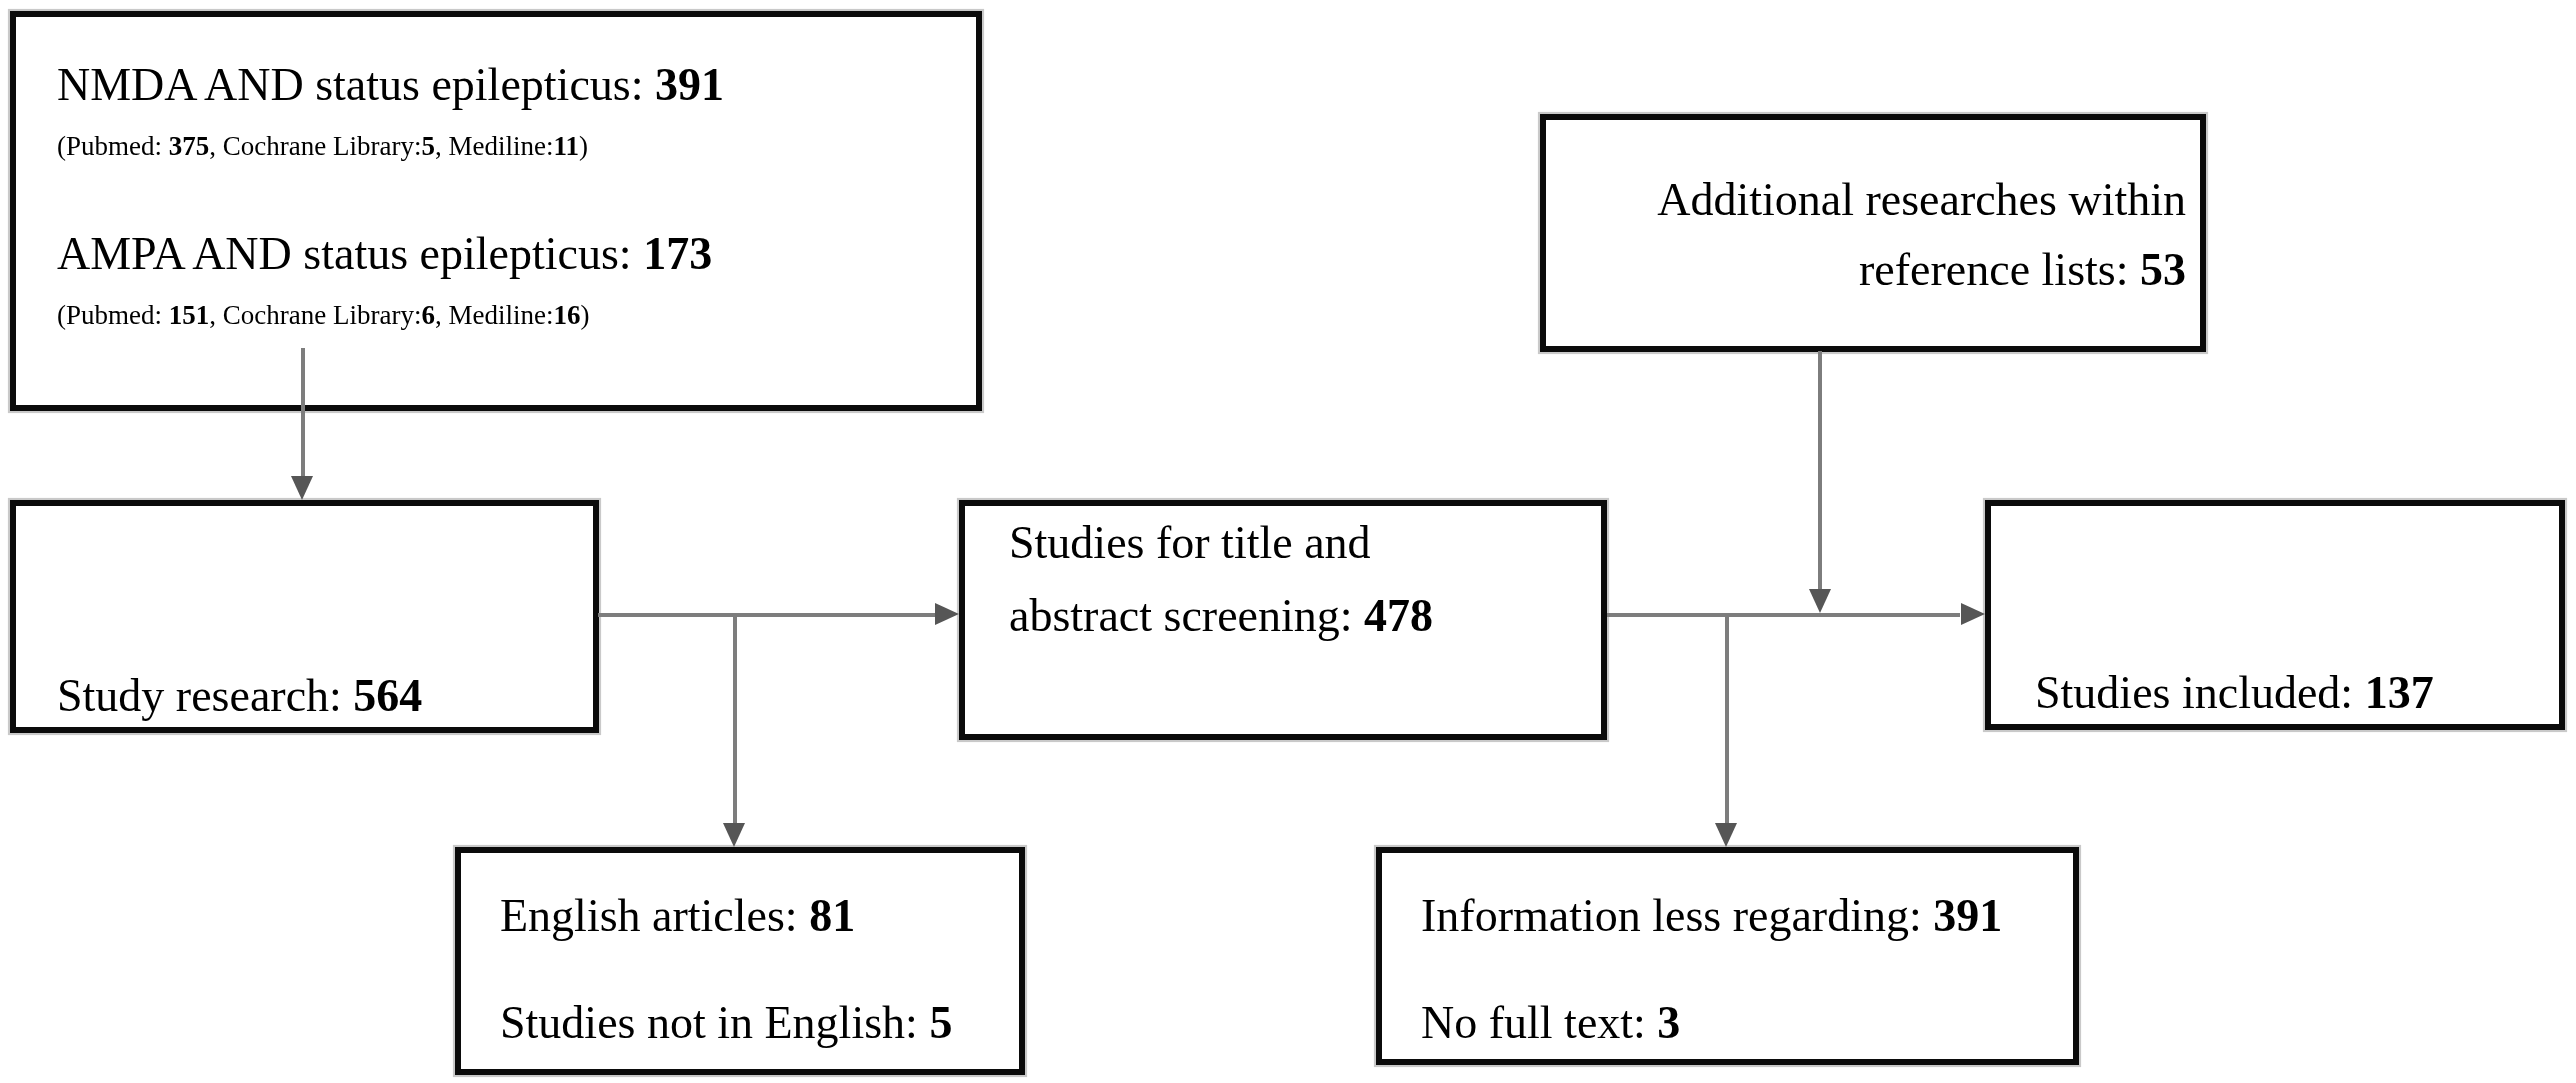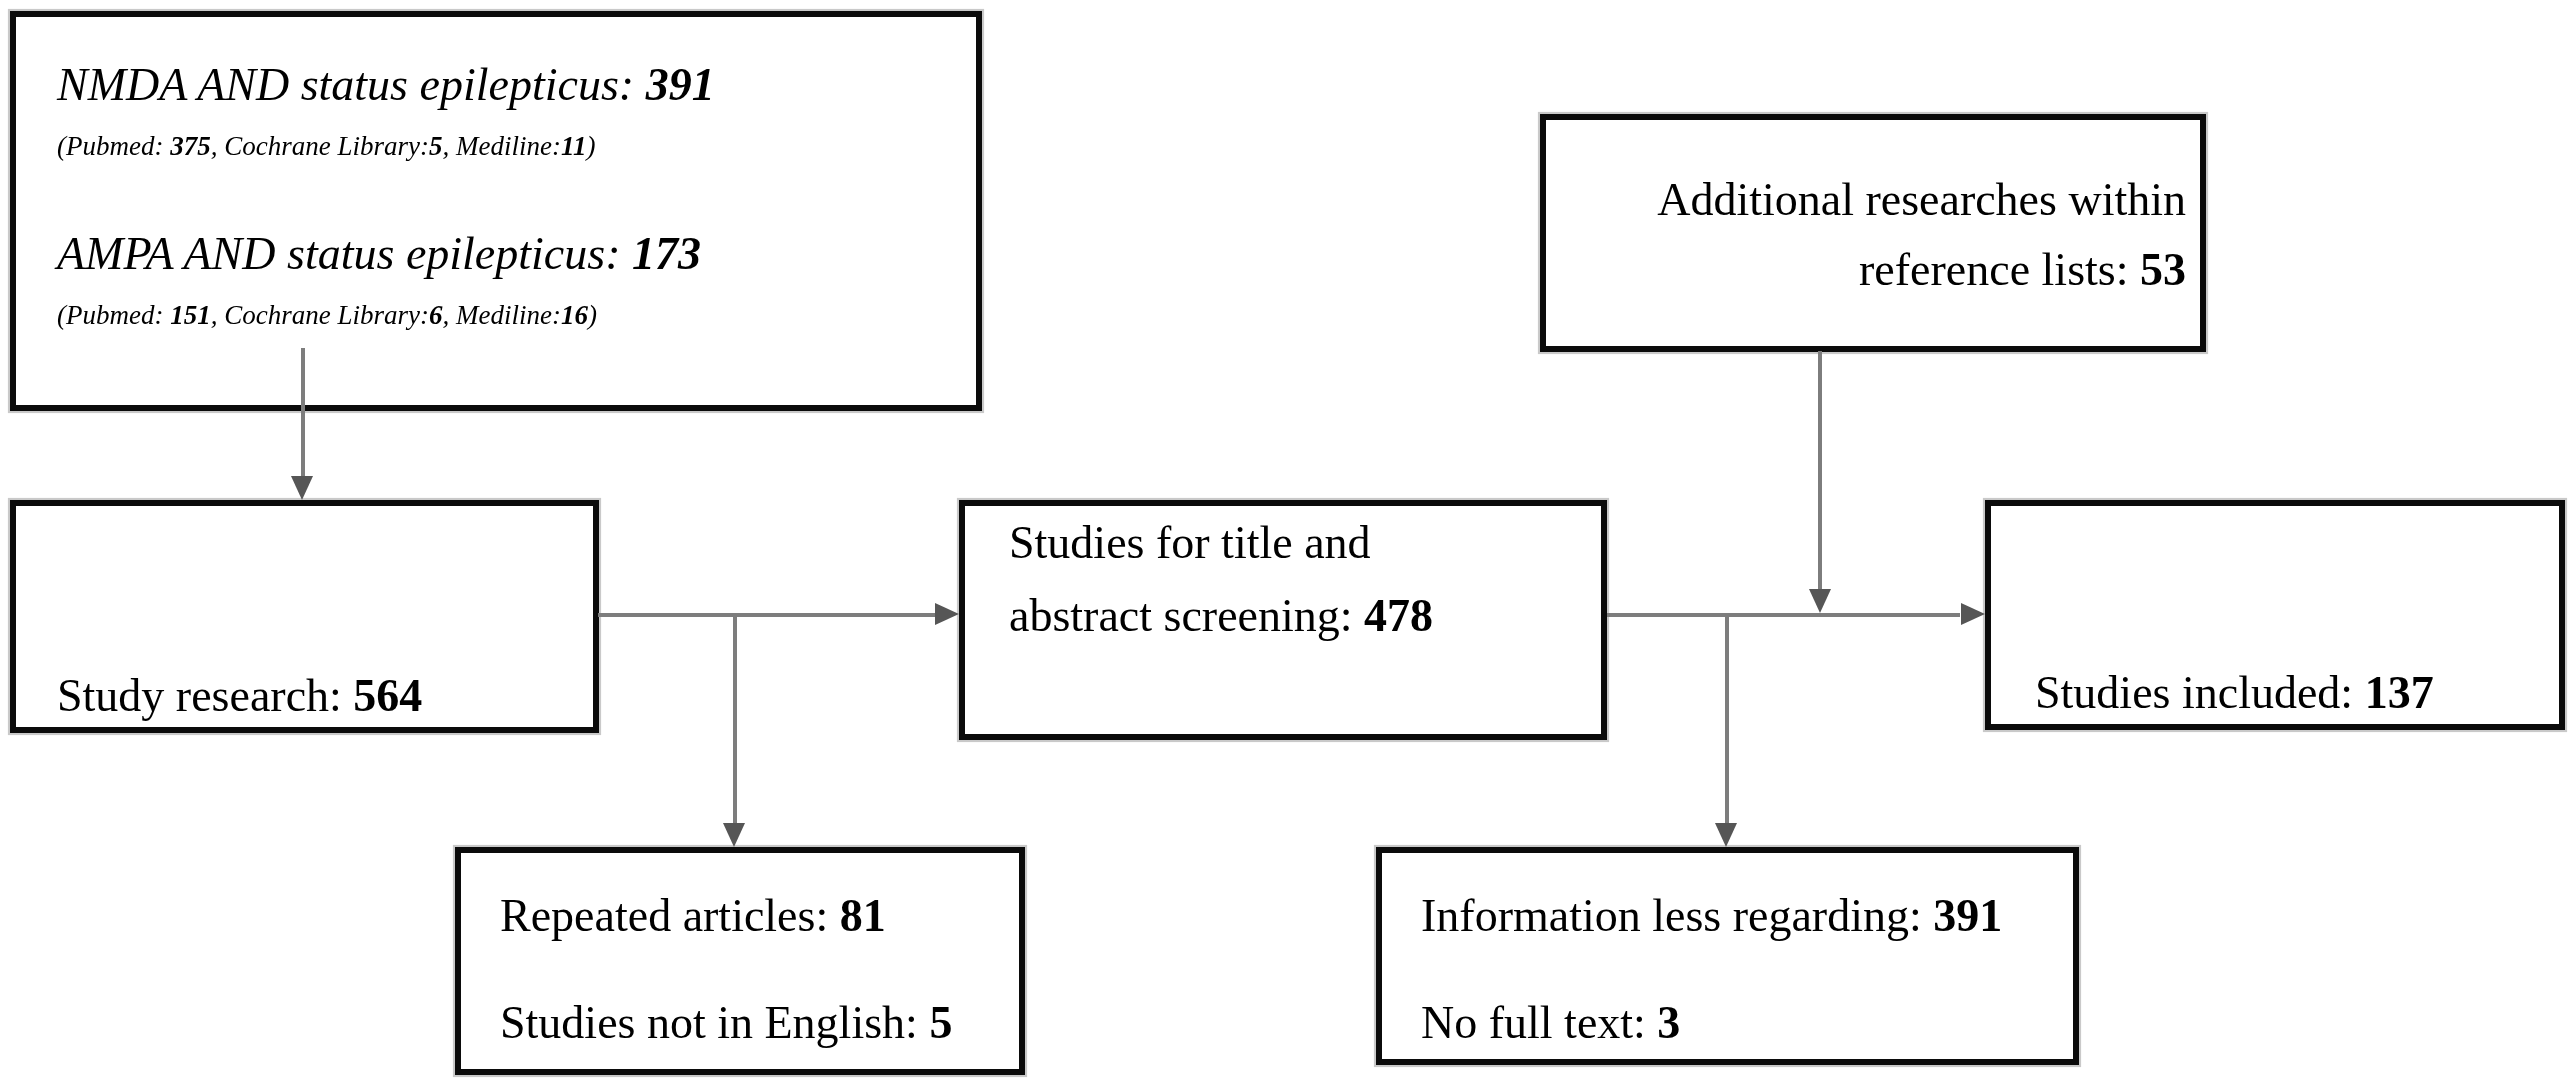--- a/index.html
+++ b/index.html
@@ -20,21 +20,21 @@
     box-shadow: 0 0 0 2.1px #c9c9c9;
   }
   .ln { white-space: nowrap; font-size: 46px; line-height: 62px; }
   .ln.small { font-size: 27px; line-height: 61px; }
   .ln.lh100 { line-height: 70px; text-align: right; }
   .ln.lh104 { line-height: 73px; }
   .ln .b { font-weight: 700; }
   .sp66 { height: 46px; }
   .sp64 { height: 45px; }
 
-  #box-search     { left: 10px;   top: 11.3px;   width: 972px; height: 400px; padding: 37px 14px 0 41px; font-style: italic; }
+  #box-search     { left: 10px;   top: 11.3px;   width: 972px; height: 400px; padding: 37px 14px 0 41px; }
   #box-additional { left: 1540px; top: 114px;  width: 666px;  height: 238px; padding: 45px 14px 0 41px; }
   #box-study      { left: 10px;   top: 500px;  width: 589px;  height: 233px; display: flex; align-items: flex-end; padding-left: 41px; }
   #box-screening  { left: 959px; top: 500px;  width: 648px;  height: 240px; display: flex; flex-direction: column; justify-content: flex-start; padding-left: 44px; }
   #box-included   { left: 1985px; top: 500px;  width: 580px;  height: 230px; display: flex; align-items: flex-end; padding-left: 44px; }
   #box-repeated   { left: 455px;  top: 847px; width: 570px;  height: 228px; padding: 32px 11.3px 0 39px; }
   #box-excluded   { left: 1376px; top: 847px; width: 703px;  height: 218px; padding: 32px 0 0 39px; }
 
   .vline, .hline { position: absolute; background: var(--line, #7d7d7d); }
   .head { position: absolute; width: 0; height: 0; }
   .head.down {
@@ -73,21 +73,21 @@
   <div class="box" id="box-screening">
     <div class="ln lh104"><span>Studies for title and</span></div>
     <div class="ln lh104"><span>abstract screening: </span><span class="b">478</span></div>
   </div>
 
   <div class="box" id="box-included">
     <div class="ln"><span>Studies included: </span><span class="b">137</span></div>
   </div>
 
   <div class="box" id="box-repeated">
-    <div class="ln"><span>Repeated articles: </span><span class="b">81</span></div>
+    <div class="ln"><span>English articles: </span><span class="b">81</span></div>
     <div class="sp64"></div>
     <div class="ln"><span>Studies not in English: </span><span class="b">5</span></div>
   </div>
 
   <div class="box" id="box-excluded">
     <div class="ln"><span>Information less regarding: </span><span class="b">391</span></div>
     <div class="sp64"></div>
     <div class="ln"><span>No full text: </span><span class="b">3</span></div>
   </div>
 

